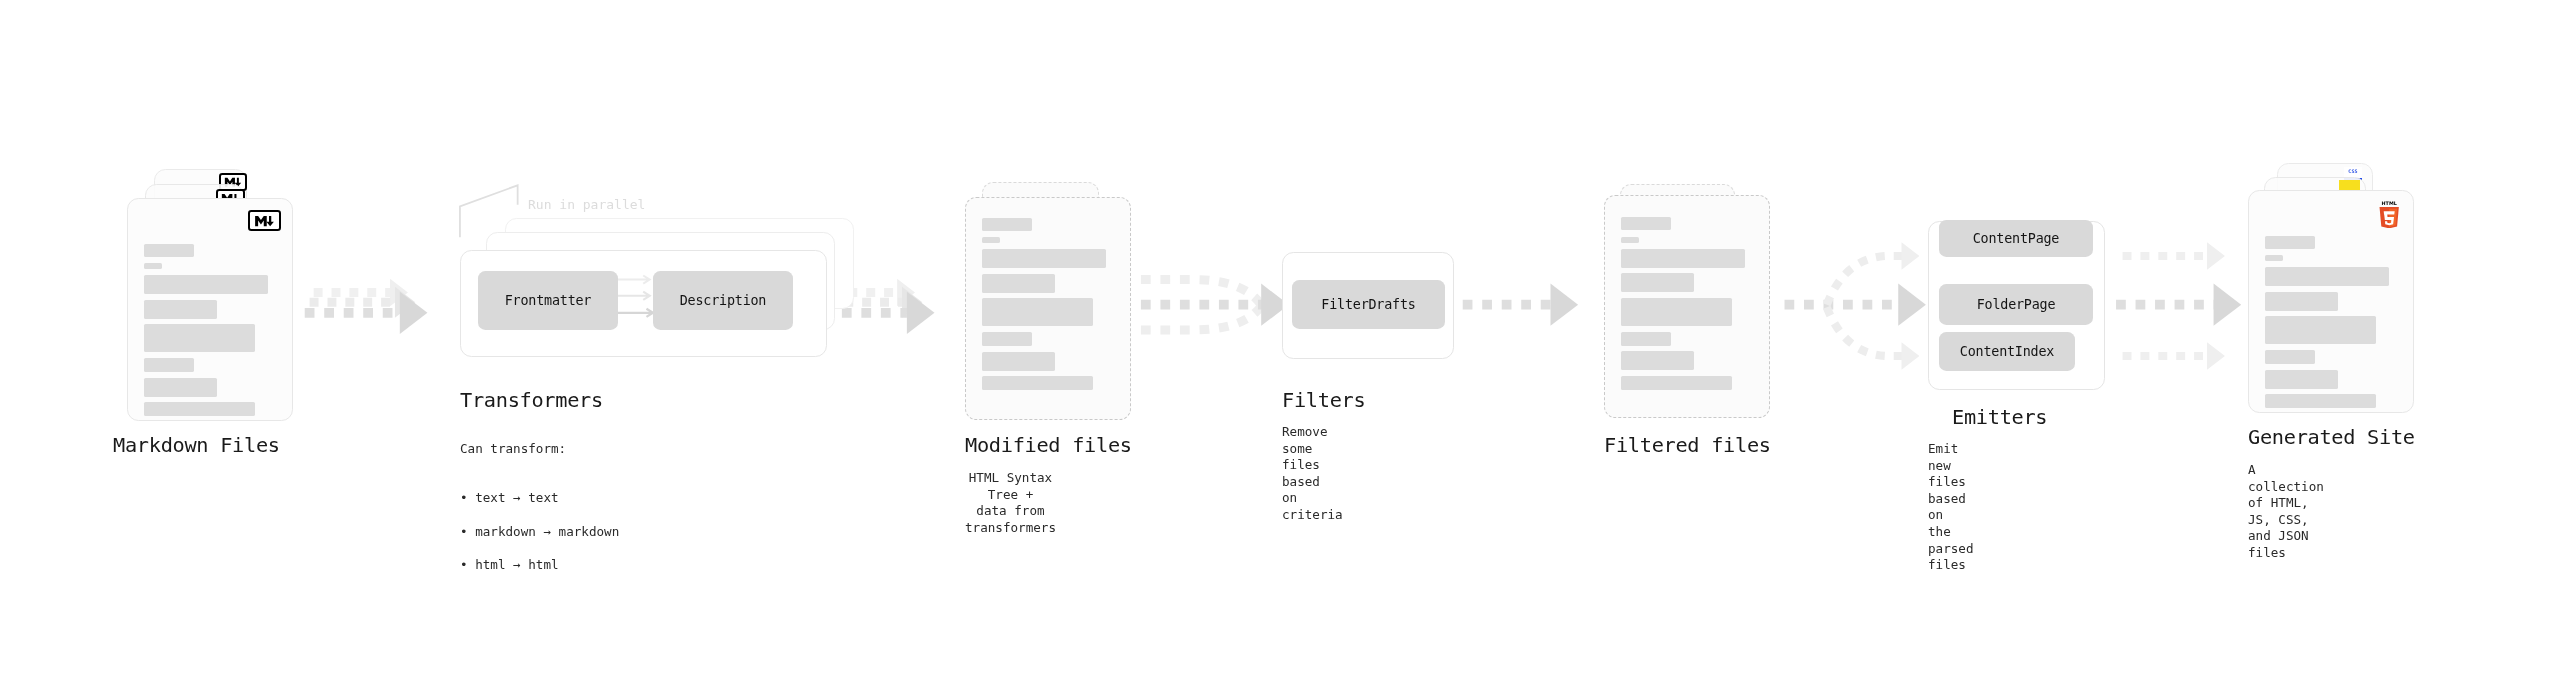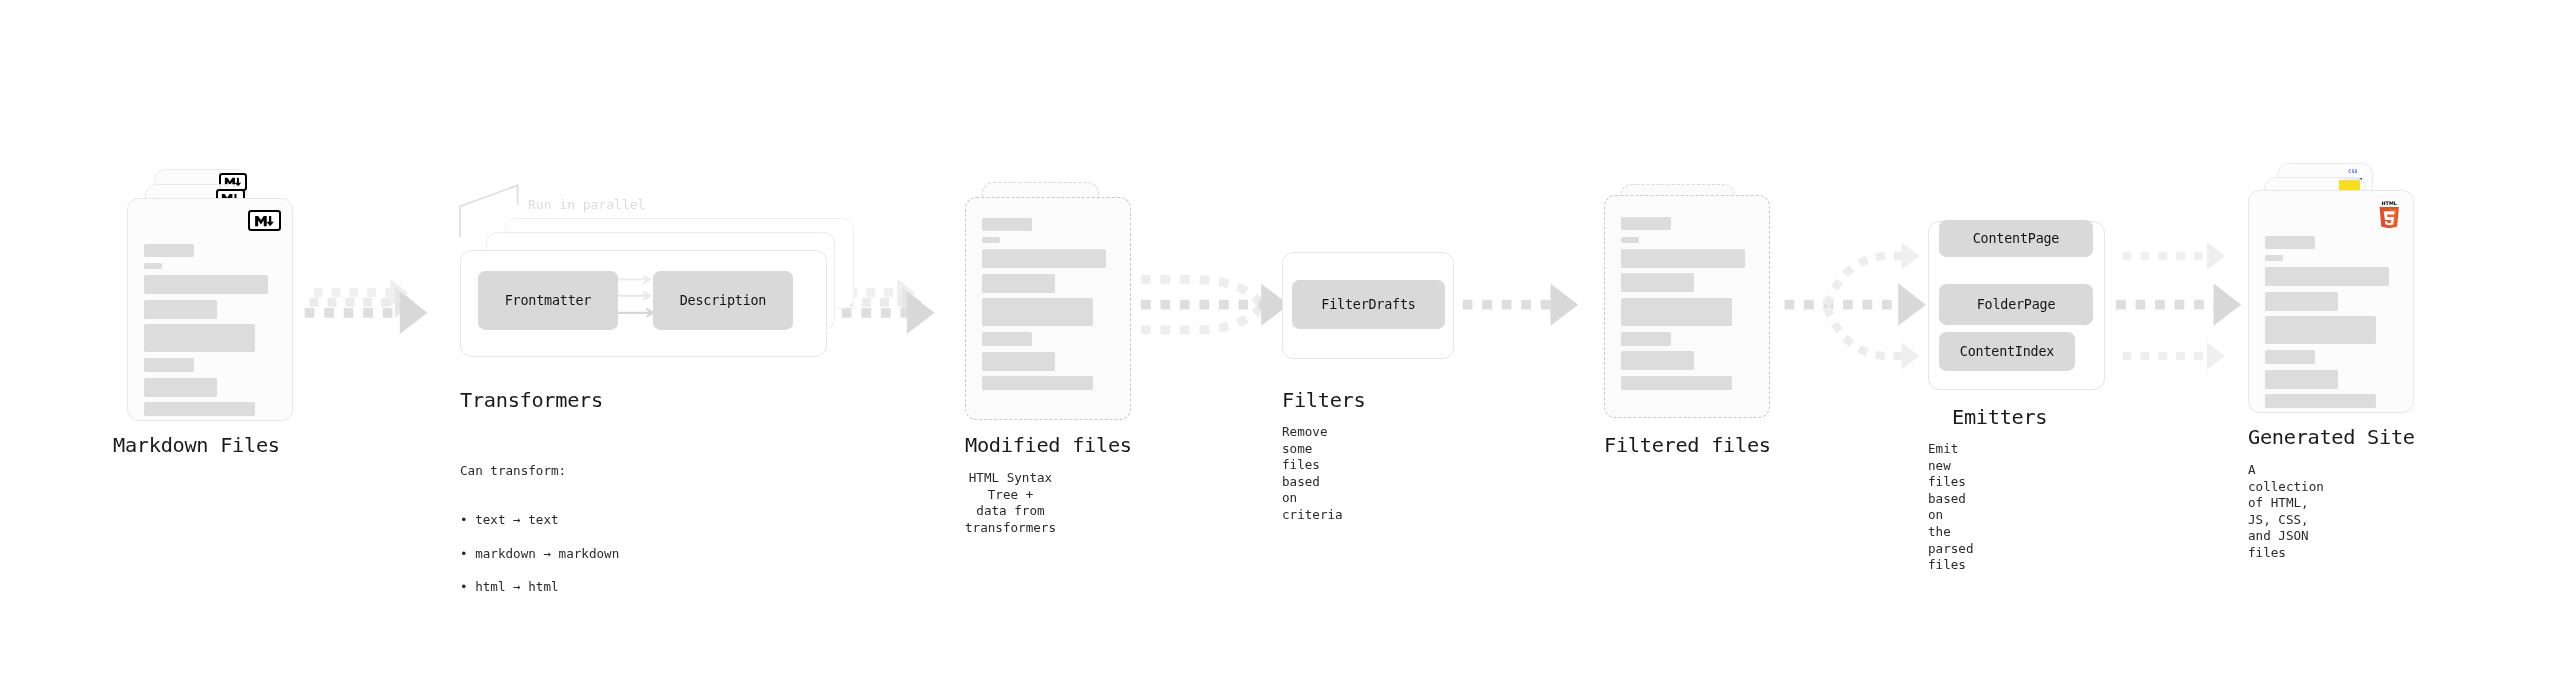--- a/index.html
+++ b/index.html
@@ -267,21 +267,21 @@
 
     <div class="chip" style="left:478px; top:271px; width:140px; height:59px;">
       <span>Frontmatter</span>
     </div>
     <div class="chip" style="left:653px; top:271px; width:140px; height:59px;">
       <span>Description</span>
     </div>
 
     <div class="stage-title" style="left:460px; top:388px;">Transformers</div>
 
-    <div class="stage-sub" style="left:460px; top:446px;">
+    <div class="stage-sub" style="left:460px; top:424px;">
       <div>Can transform:</div>
       <ul class="bullets">
         <li>text → text</li>
         <li>markdown → markdown</li>
         <li>html → html</li>
       </ul>
     </div>
   </div>
 
   <div class="stage" style="left:0; top:0;">

